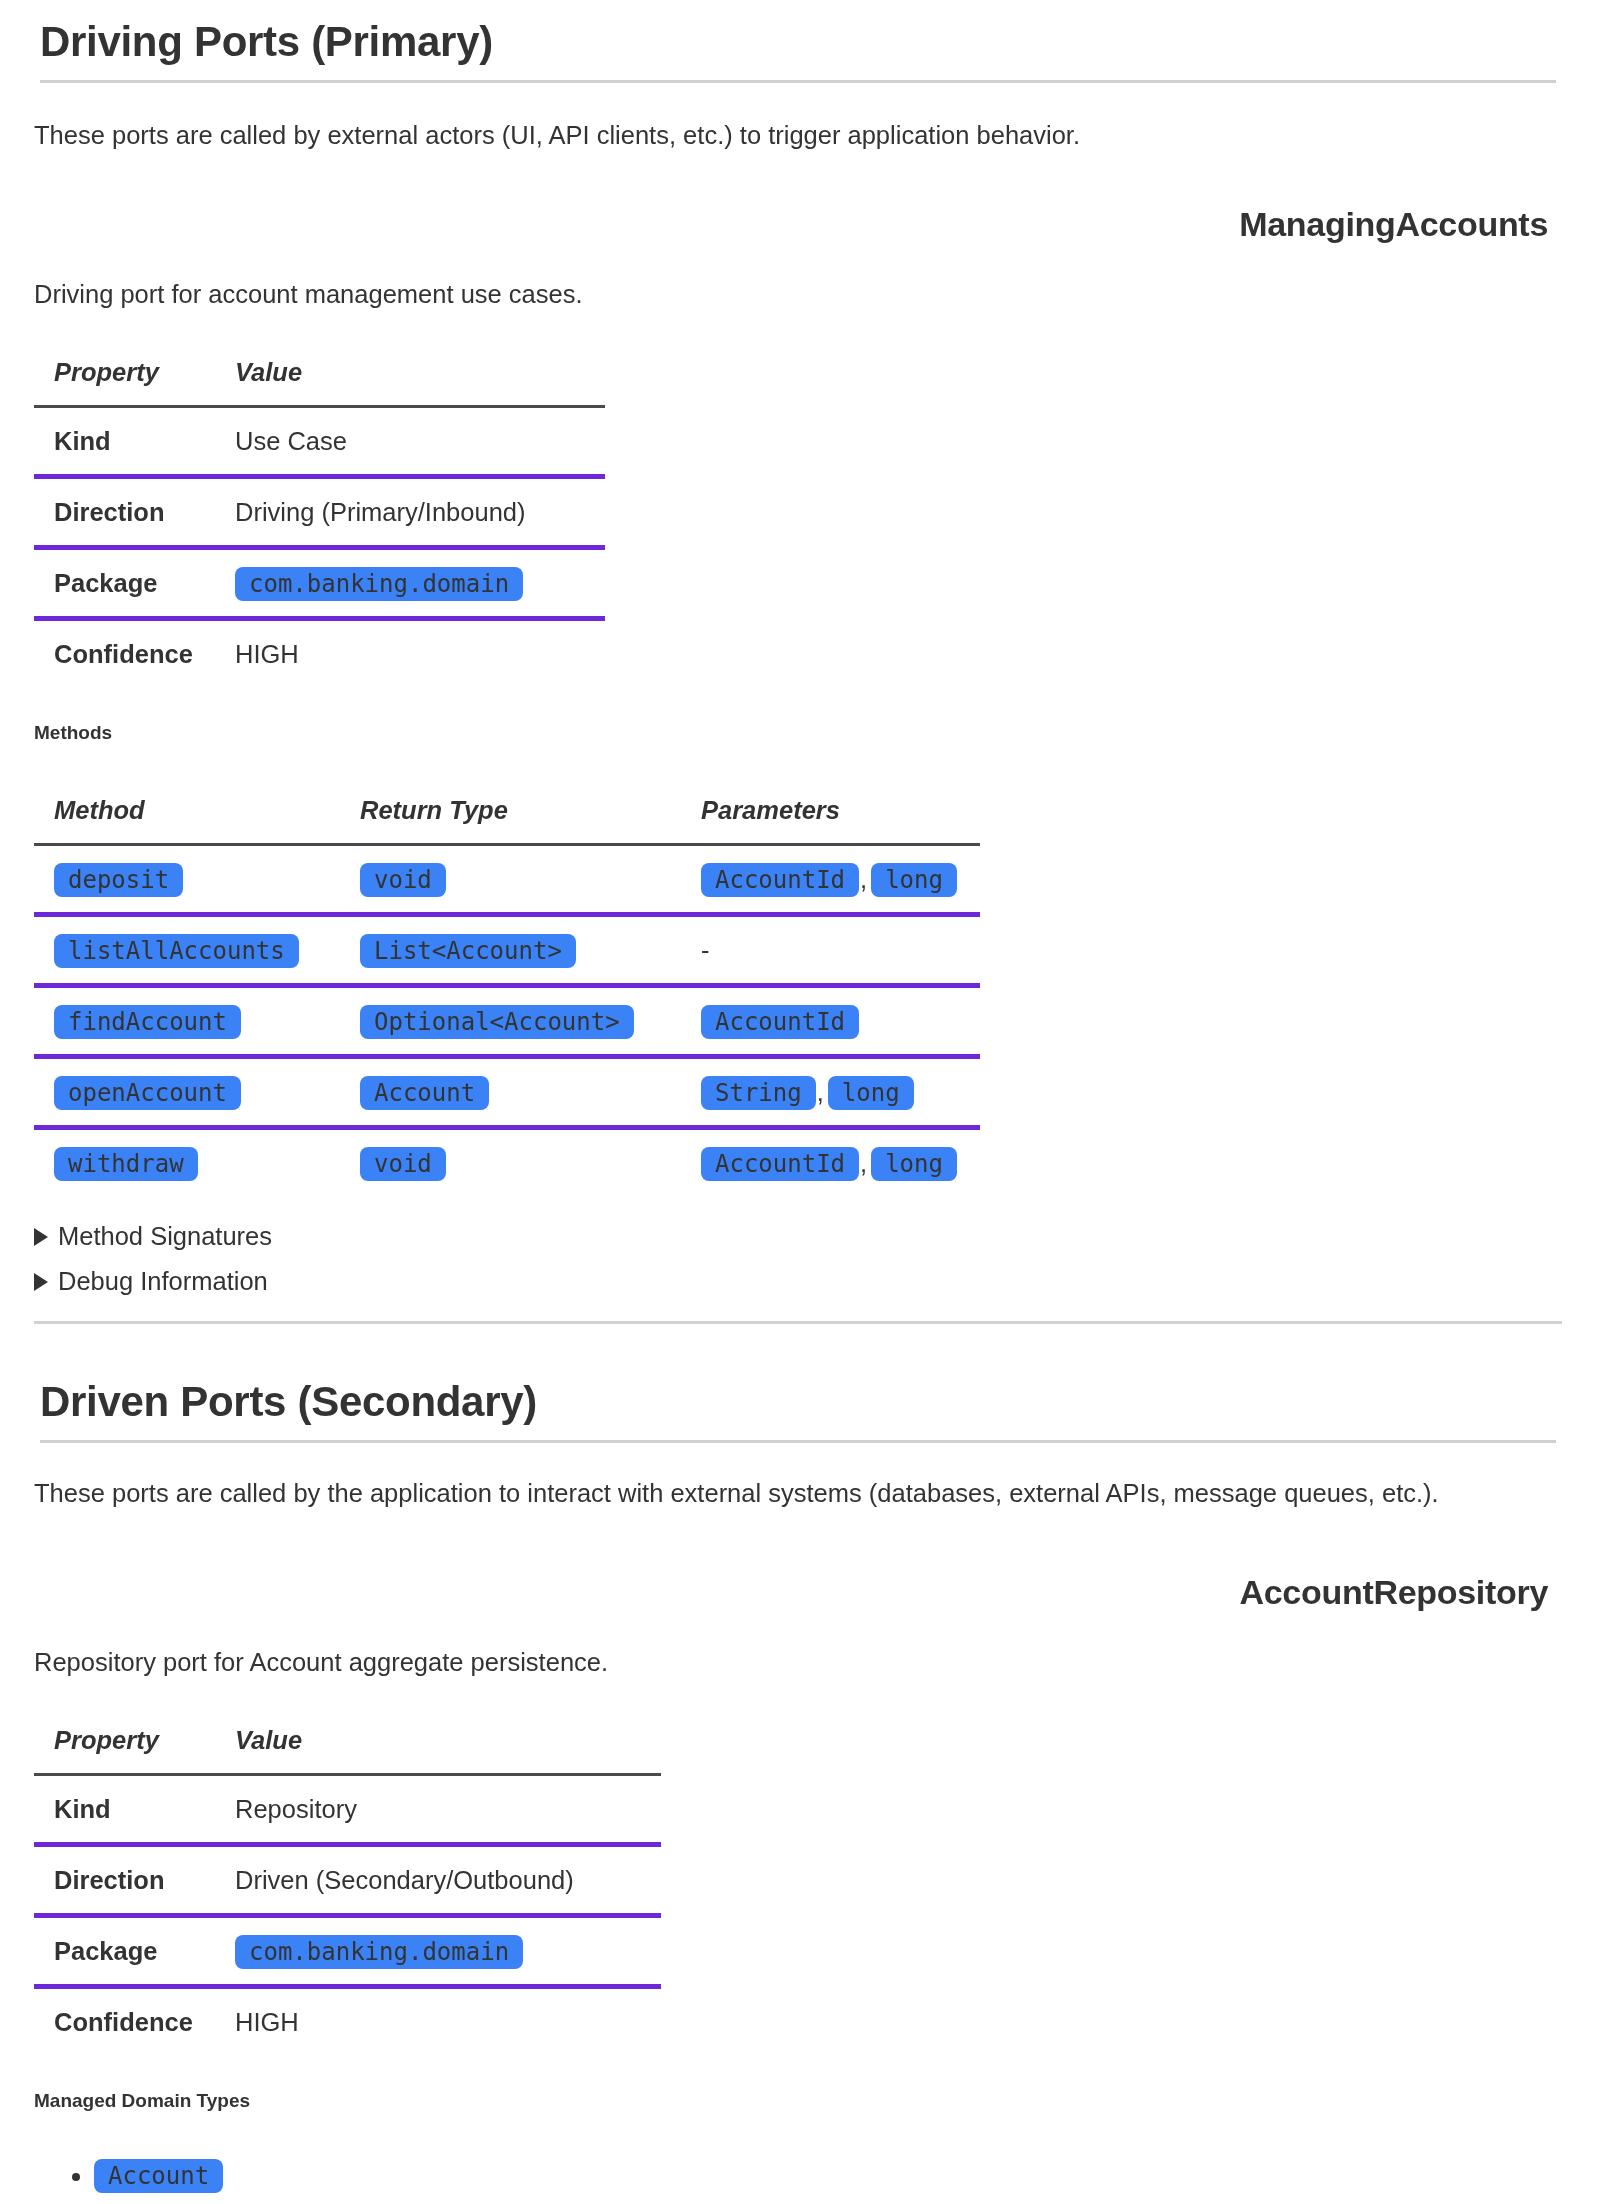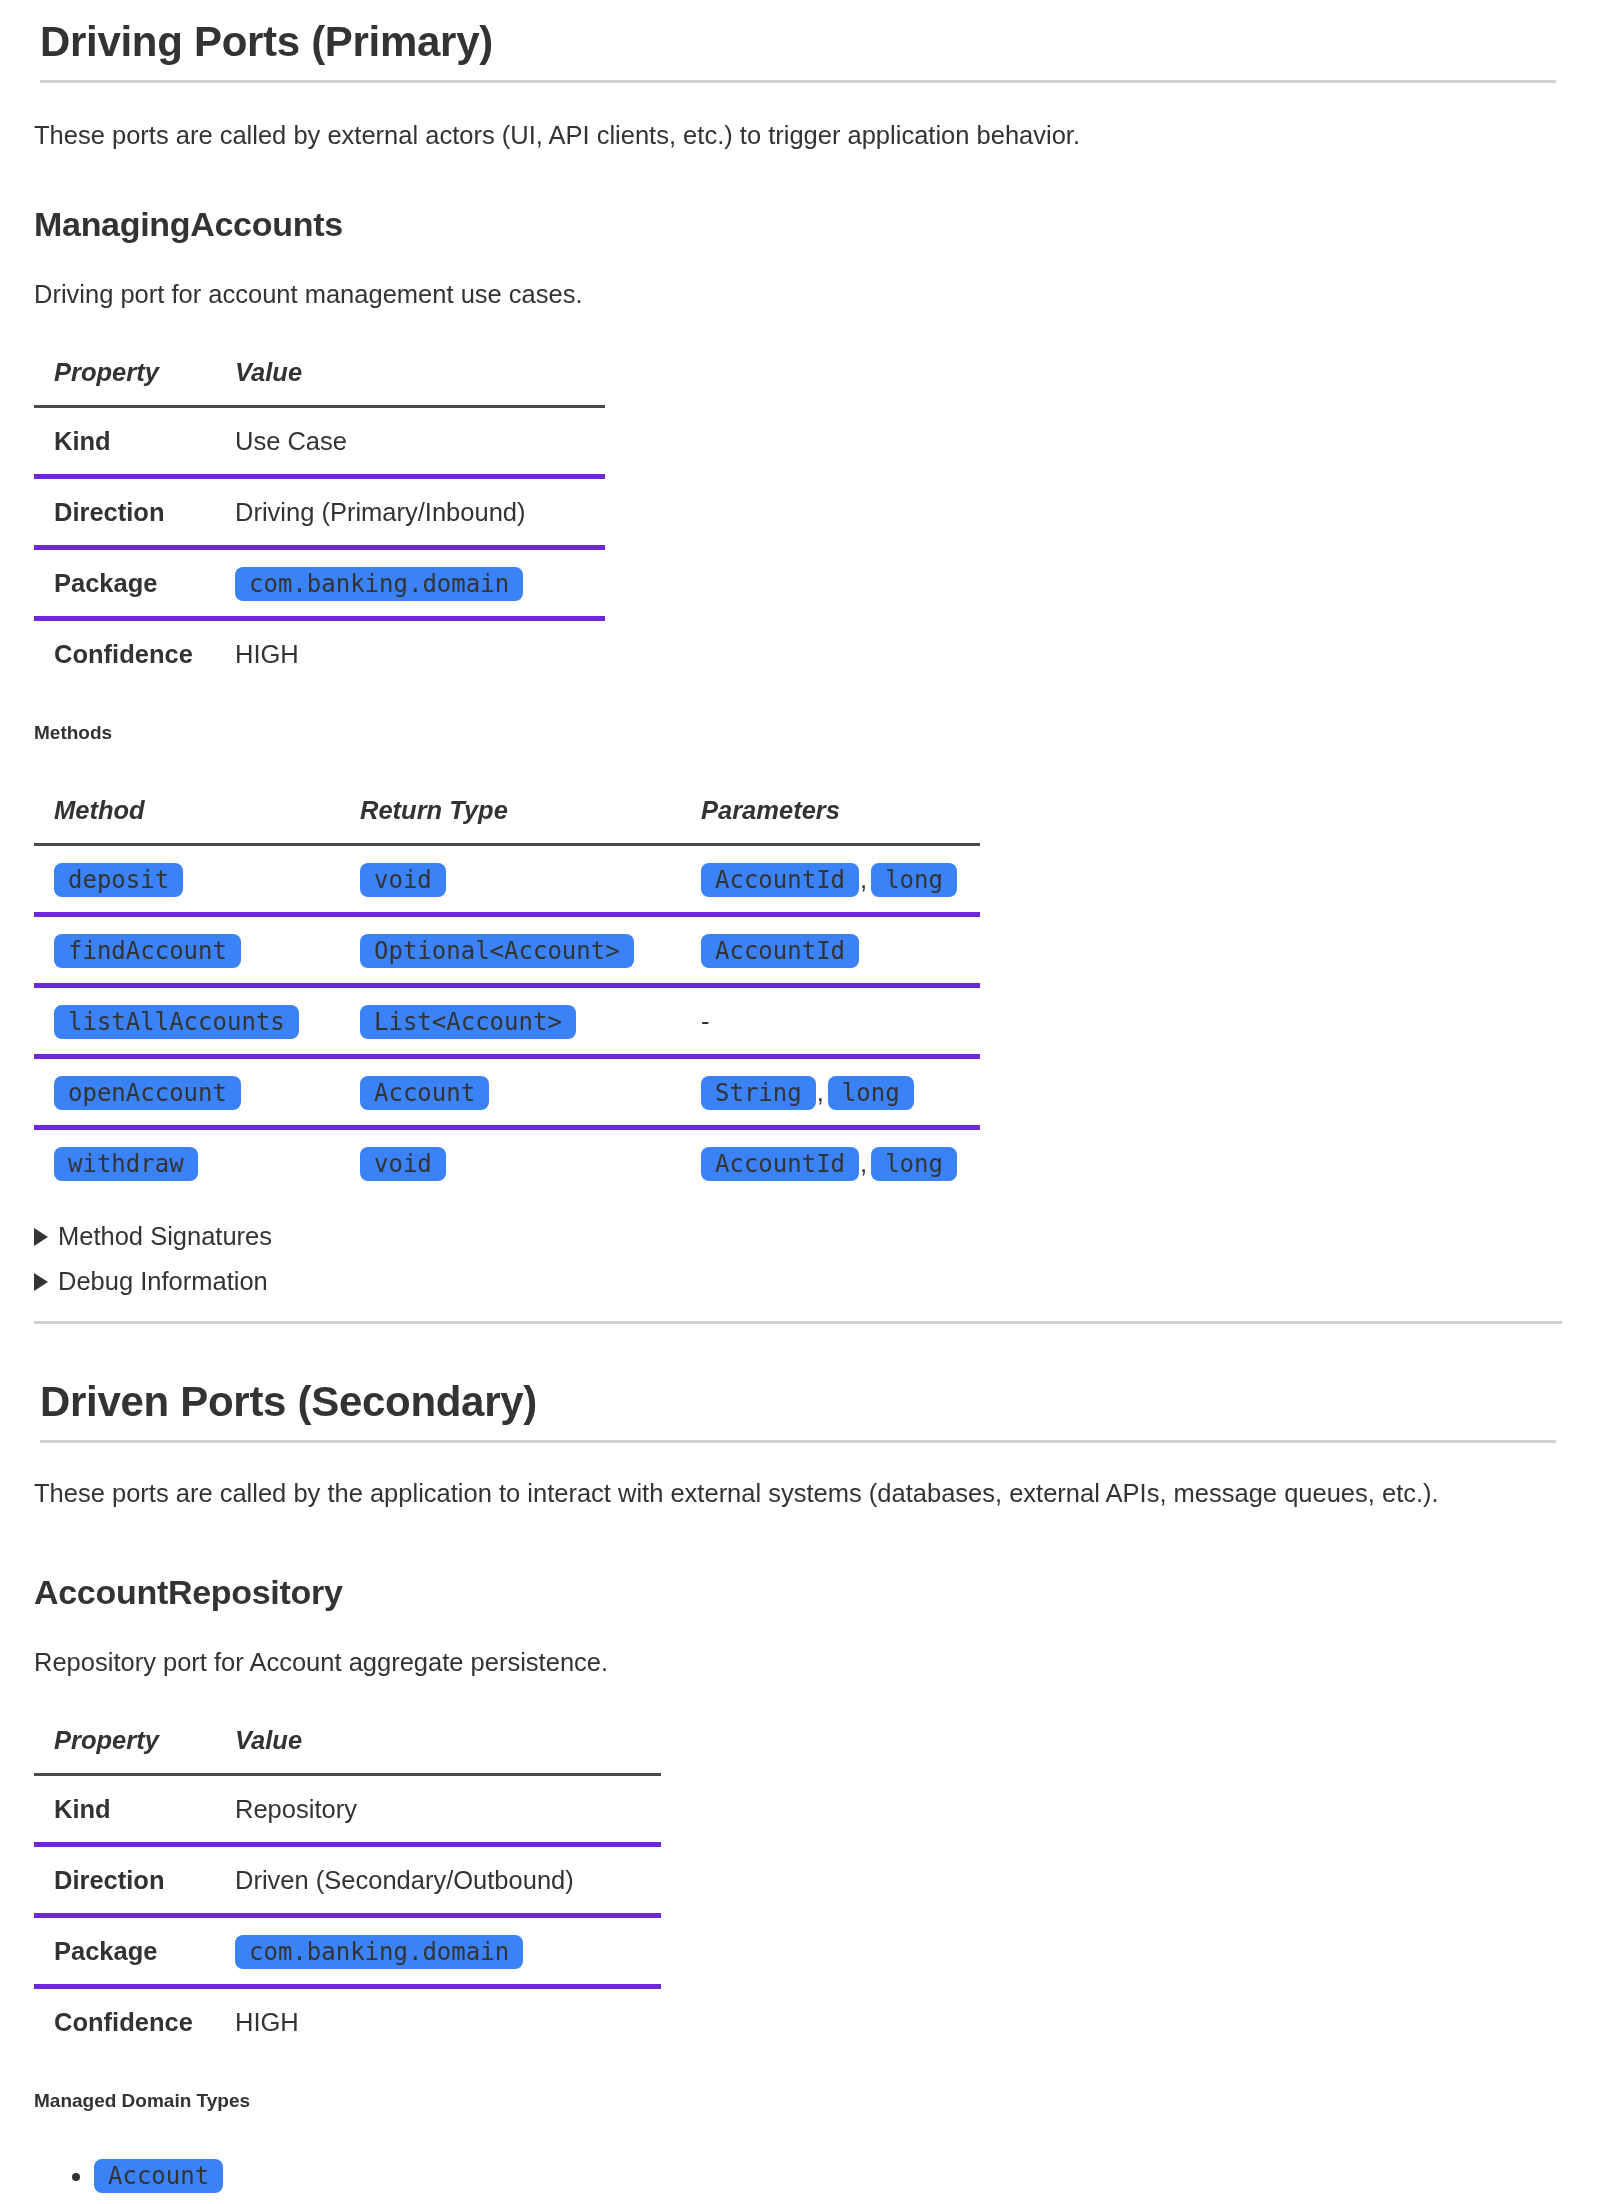--- a/index.html
+++ b/index.html
@@ -7,21 +7,21 @@
     width: 1616px; height: 2204px; overflow: hidden; position: relative;
     font-family: "Liberation Sans", "DejaVu Sans", sans-serif;
     color: #333333;
   }
   .page { position: absolute; left: 34px; top: 0; width: 1528px; }
   h2 {
     margin: 6px; font-size: 42px; font-weight: bold; line-height: 52px;
     padding-top: 10px; padding-bottom: 12px;
     border-bottom: 3px solid #d1d1d1; letter-spacing: -0.3px;
   }
-  h3 { margin: 0; font-size: 34px; font-weight: bold; line-height: 44px; letter-spacing: -0.3px; }
+  h3 { margin: 14px; font-size: 34px; font-weight: bold; line-height: 44px; letter-spacing: -0.3px; text-align: right; }
   h4 { margin: 0; font-size: 19px; font-weight: bold; line-height: 36px; }
   p { margin: 0; font-size: 25.5px; line-height: 45px; }
   code {
     font-family: "DejaVu Sans Mono", "Liberation Mono", monospace;
     font-size: 24px; background: #3b82f6; border-radius: 8px;
     padding: 3px 14px; color: #333333;
   }
   table { border-collapse: collapse; font-size: 25.5px; }
   th { text-align: left; font-weight: bold; padding: 0 20px; height: 66px; border-bottom: 3px solid #4a4a4a; font-style: italic; }
   td { padding: 0 20px; height: 66px; border-bottom: 5px solid #6d28d9; white-space: nowrap; }
@@ -83,28 +83,28 @@
           <th>Parameters</th>
         </tr>
       </thead>
       <tbody>
         <tr>
           <td><code>deposit</code></td>
           <td><code>void</code></td>
           <td><code>AccountId</code><span class="comma">,</span><code>long</code></td>
         </tr>
         <tr>
+          <td><code>listAllAccounts</code></td>
+          <td><code>List&lt;Account&gt;</code></td>
+          <td>-</td>
+        </tr>
+        <tr>
           <td><code>findAccount</code></td>
           <td><code>Optional&lt;Account&gt;</code></td>
           <td><code>AccountId</code></td>
-        </tr>
-        <tr>
-          <td><code>listAllAccounts</code></td>
-          <td><code>List&lt;Account&gt;</code></td>
-          <td>-</td>
         </tr>
         <tr>
           <td><code>openAccount</code></td>
           <td><code>Account</code></td>
           <td><code>String</code><span class="comma">,</span><code>long</code></td>
         </tr>
         <tr>
           <td><code>withdraw</code></td>
           <td><code>void</code></td>
           <td><code>AccountId</code><span class="comma">,</span><code>long</code></td>

